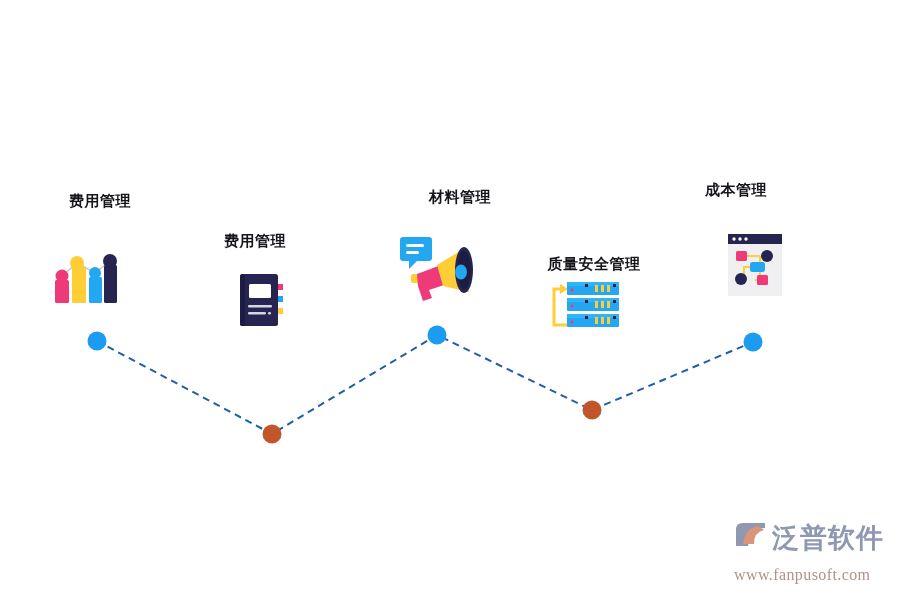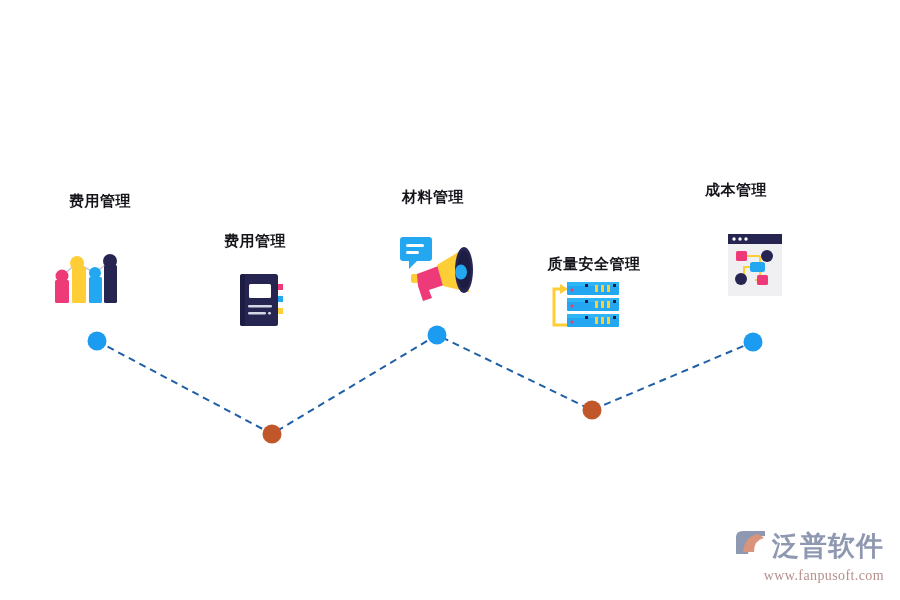--- a/index.html
+++ b/index.html
@@ -28,32 +28,32 @@
   
   .node-icon{
     position:absolute;
     transform:translateX(-50%);
   }
 
   
   #watermark{
     position:absolute;
     right:16px;bottom:16px;
-    display:flex;flex-direction:column;align-items:flex-end;
+    display:flex;flex-direction:column;align-items:flex-start;
     opacity:.95;
   }
   .wm-row{display:flex;align-items:center;gap:4px;}
   .wm-cn{
     font-family:"DejaVu Sans","Liberation Sans",sans-serif;
     font-size:27px;font-weight:700;color:#8a93ad;letter-spacing:1px;
     line-height:1;
   }
   .wm-url{
     font-family:"Liberation Serif","DejaVu Serif",serif;
-    font-size:14px;color:#b08a86;letter-spacing:.4px;margin-top:6px;
+    font-size:16px;color:#b08a86;letter-spacing:.4px;margin-top:12px;
   }
 </style>
 </head>
 <body>
 
 <div id="stage">
 
   <svg id="connector" viewBox="0 0 900 600" xmlns="http://www.w3.org/2000/svg">
     <polyline id="poly" fill="none" stroke="#1f5fa8" stroke-width="2" stroke-dasharray="7 5" points="97,341 272,434 437,335 592,410 753,342"></polyline>
     <g id="dots">
@@ -88,21 +88,21 @@
       <rect x="36" y="36" width="10" height="6" fill="#ffcd35"></rect>
       <rect x="3" y="2" width="38" height="52" rx="2.5" fill="#262552"></rect>
       <rect x="3" y="2" width="5" height="52" rx="2.5" fill="#1d1c42"></rect>
       <rect x="12" y="12" width="22" height="14" rx="1.5" fill="#ffffff"></rect>
       <rect x="11" y="33" width="24" height="2.6" rx="1.3" fill="#d6d7e6"></rect>
       <rect x="11" y="40" width="18" height="2.6" rx="1.3" fill="#d6d7e6"></rect>
       <rect x="31" y="40" width="3" height="2.6" rx="1.3" fill="#d6d7e6"></rect>
     </svg>
   </div>
 
-  <div class="node-label" style="left:433px;top:188px;">材料管理</div>
+  <div class="node-label" style="left:460px;top:188px;">材料管理</div>
   <div class="node-icon" style="left:437px;top:236px;">
     <svg width="76" height="68" viewBox="0 0 76 68" xmlns="http://www.w3.org/2000/svg">
 
       <rect x="1" y="1" width="32" height="24" rx="3" fill="#22a7f0"></rect>
       <polygon points="10,25 10,33 18,25" fill="#22a7f0"></polygon>
       <rect x="7" y="8" width="18" height="3" rx="1.5" fill="#ffffff"></rect>
       <rect x="7" y="15" width="13" height="3" rx="1.5" fill="#ffffff"></rect>
 
       <rect x="12" y="38" width="9" height="9" rx="2" fill="#ffcd35"></rect>
 

